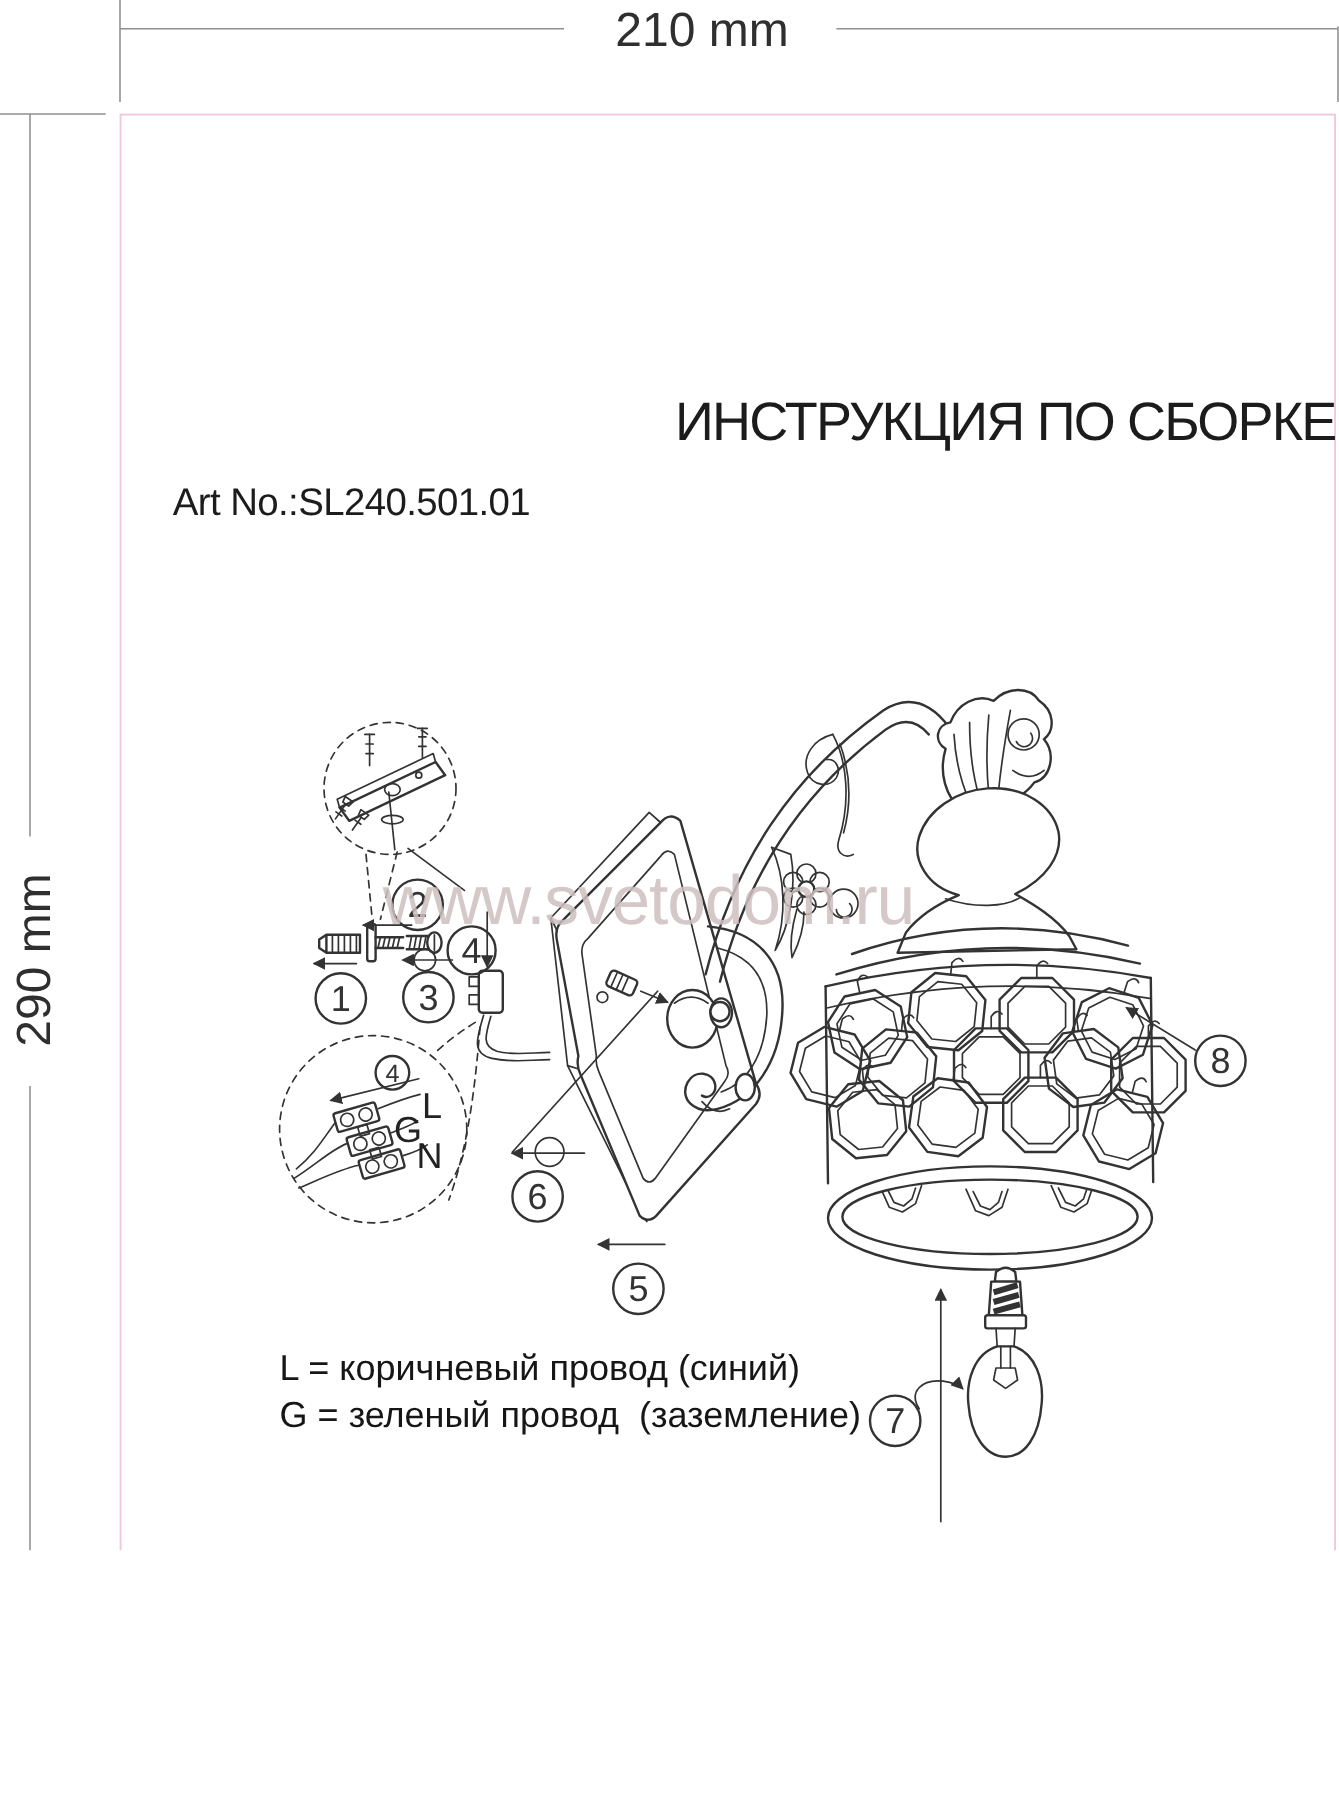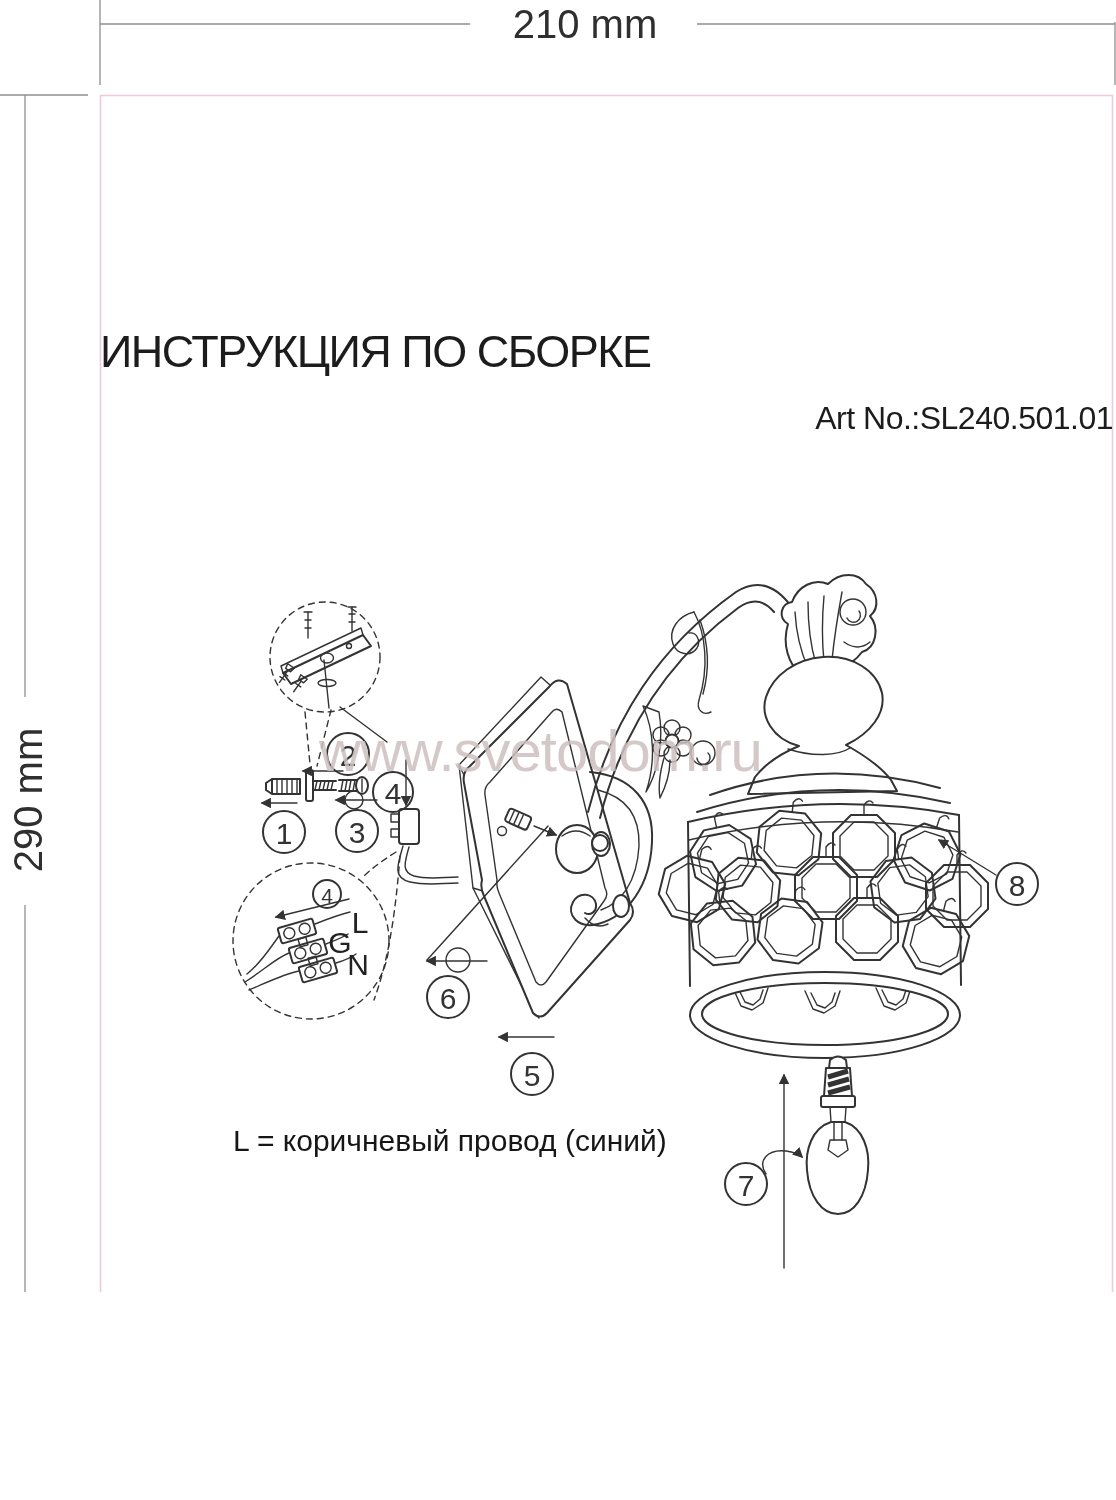--- a/index.html
+++ b/index.html
@@ -14,23 +14,23 @@
   .dash{stroke-dasharray:6 5;stroke-width:1.4;}
   .thk{stroke:var(--line,#333);stroke-width:5;fill:none;}
   .dim{stroke:var(--dim,#8f8f8f);stroke-width:1.3;fill:none;}
   .pborder{stroke:var(--border,#f0c9de);stroke-width:1.6;fill:none;}
   text.dimtxt{font-family:"Liberation Sans",sans-serif;font-size:40px;fill:#2f2f2f;text-anchor:middle;}
   text.num{font-family:"Liberation Sans",sans-serif;font-size:30px;fill:#333;text-anchor:middle;dominant-baseline:central;}
   text.numsm{font-size:21px;}
   text.lbl{font-family:"Liberation Sans",sans-serif;font-size:30px;fill:#222;text-anchor:middle;dominant-baseline:central;}
 
   
-  .title{position:absolute;left:100px;top:326px;width:1013px;text-align:left;
+  .title{position:absolute;left:100px;top:326px;width:1013px;text-align:right;
          font-size:45px;letter-spacing:-1.5px;color:#1c1c1c;white-space:pre;}
-  .artno{position:absolute;left:100px;top:400px;width:1013px;text-align:right;text-indent:44px;
+  .artno{position:absolute;left:100px;top:400px;width:1013px;text-align:left;text-indent:44px;
          font-size:32px;letter-spacing:-0.5px;color:#1c1c1c;white-space:pre;}
   .legend{position:absolute;left:233px;top:1121px;font-size:30px;line-height:39px;color:#161616;}
   .legend div{white-space:pre;}
   .wm{position:absolute;left:319px;top:717px;font-size:58px;font-weight:400;letter-spacing:-1px;
       color:var(--wm,#cdbfc0);opacity:0.85;white-space:pre;pointer-events:none;text-align:right;}
 </style>
 </head>
 <body>
 
 <div id="stage">
@@ -322,16 +322,17 @@
     <circle class="ln" cx="1017" cy="884" r="21"></circle>
     <text class="num" x="1017" y="885">8</text>
   </g>
 </svg>
 
   <div class="title">ИНСТРУКЦИЯ ПО СБОРКЕ</div>
   <div class="artno">Art No.:SL240.501.01</div>
 
   <div class="legend">
     <div>L = коричневый провод (синий)</div>
+    <div>G = зеленый провод  (заземление)</div>
   </div>
 
   <div class="wm">www.svetodom.ru</div>
 </div>
 
 </body></html>

